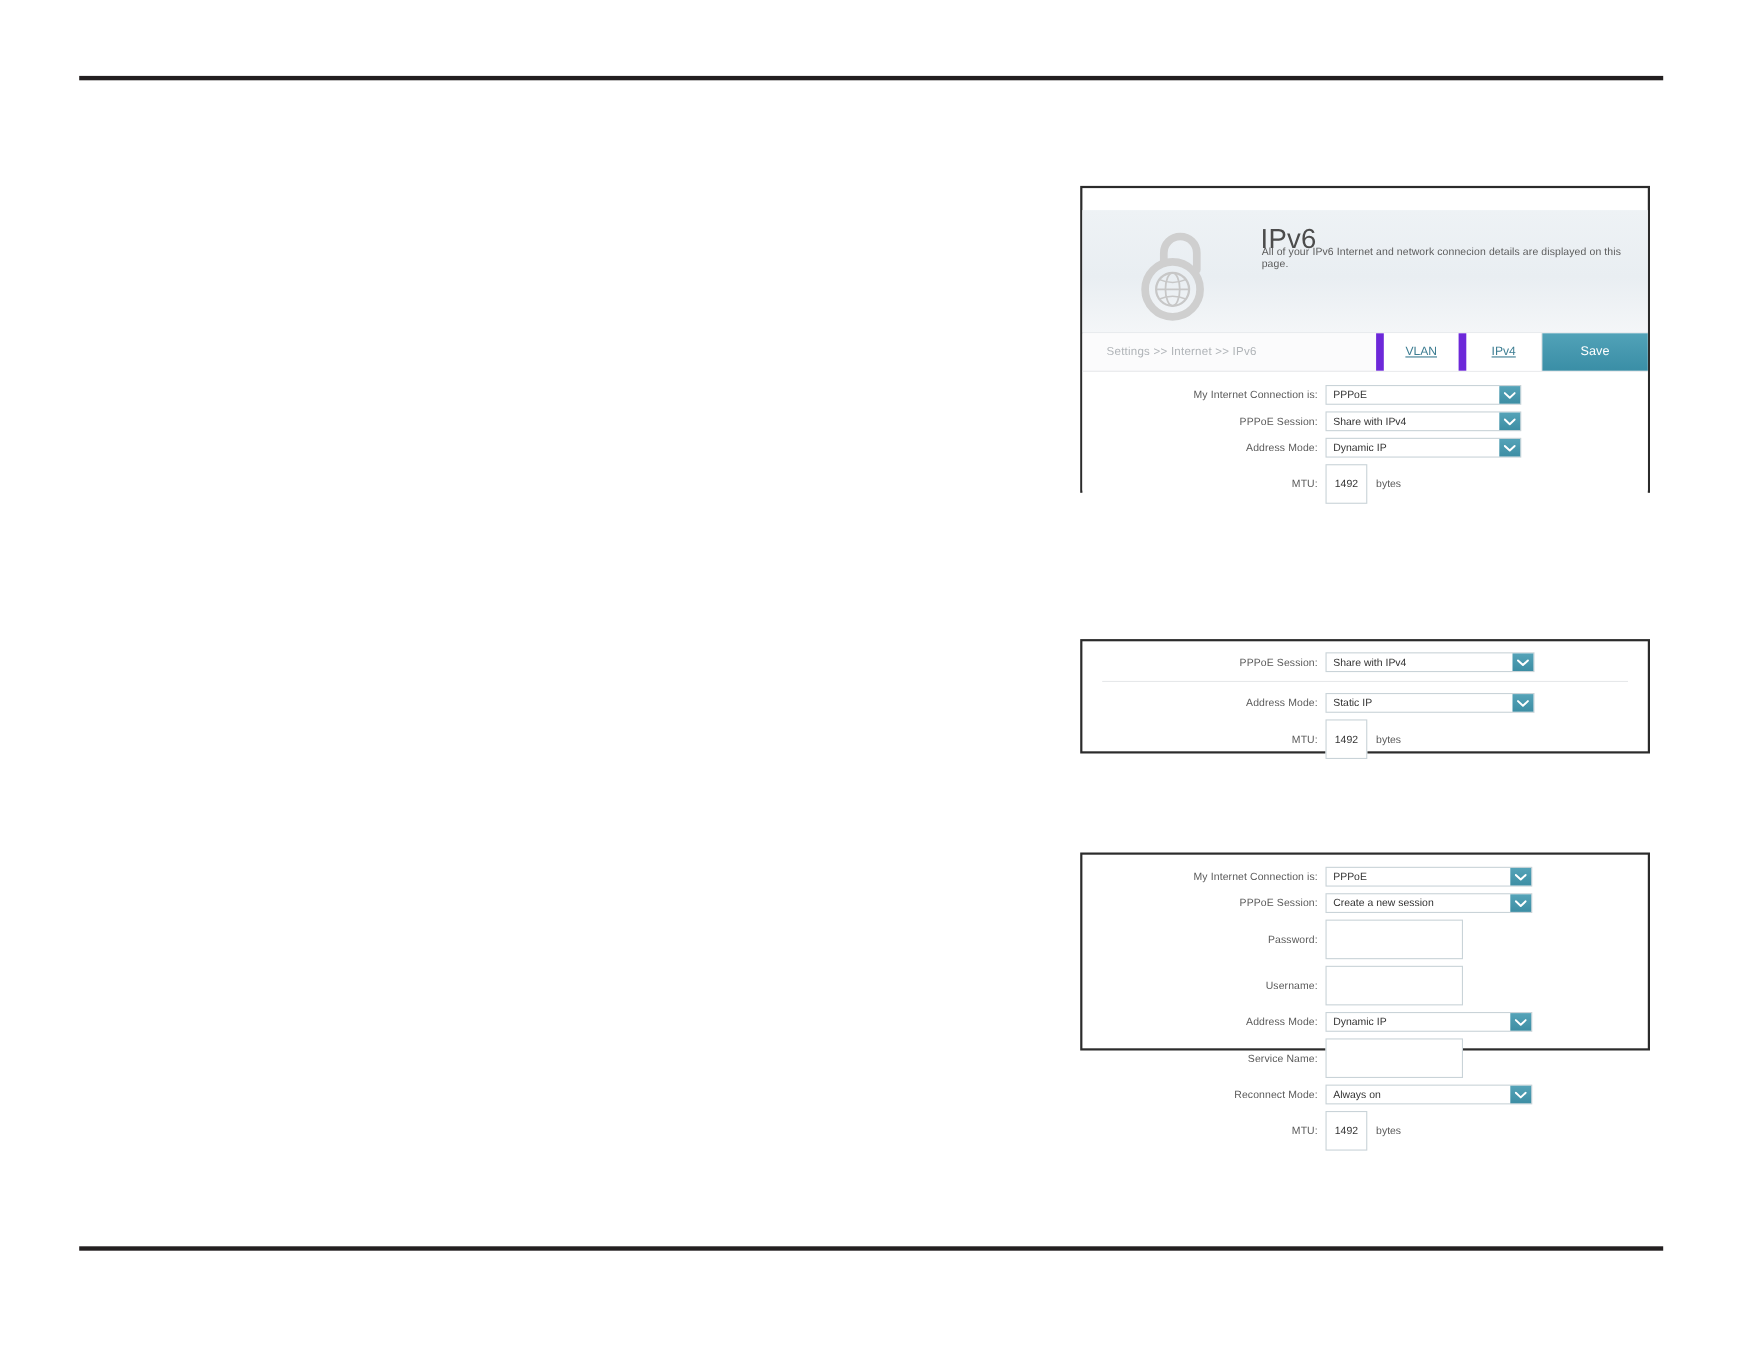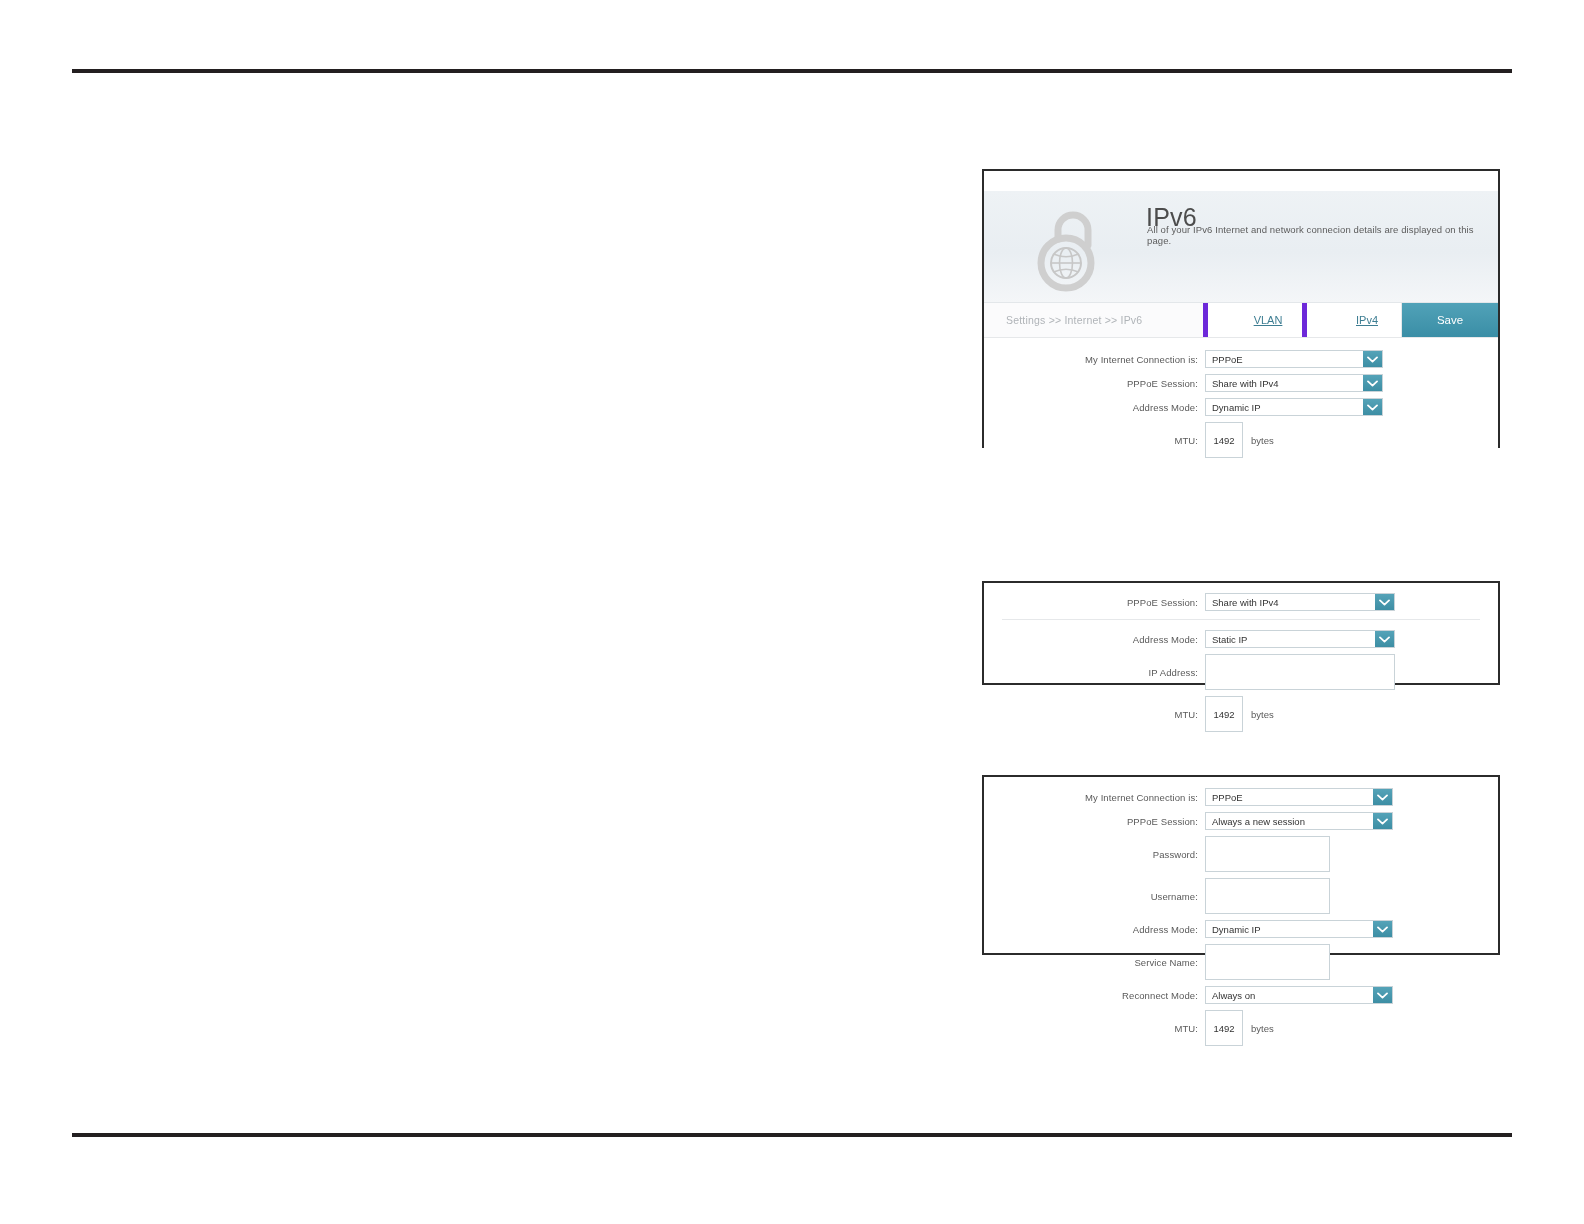--- a/index.html
+++ b/index.html
@@ -96,23 +96,22 @@
     align-items: stretch;
   }
   .ui-bar .tab {
     width: 68px;
     display: flex;
     align-items: center;
     justify-content: center;
     font-size: 11px;
     color: #3d7d92;
     text-decoration: underline;
-    border-left: 5px solid #6d28d9;
-    background: #ffffff;
-    padding-left: 26px;
+    border-left: 7px solid #6d28d9;
+    background: #ffffff;
   }
   .ui-bar .save-btn {
     width: 96px;
     display: flex;
     align-items: center;
     justify-content: center;
     font-size: 11.5px;
     color: #ffffff;
     background: linear-gradient(180deg, #51a2b8 0%, #3a8ea6 100%);
     border-left: 1px solid #e6e8ea;
@@ -318,24 +317,20 @@
     <div class="fselect" style="width:190px">
       <div class="val">Static IP</div>
       <div class="arrow">
         <svg width="11" height="7" viewBox="0 0 11 7">
             <path d="M1 1.4 L5.5 5.6 L10 1.4" fill="none" stroke="#ffffff" stroke-width="1.8" stroke-linecap="round" stroke-linejoin="round"></path>
           </svg>
       </div>
     </div>
   </div>
 
-  <div class="frow">
-    <div class="flabel" style="width:214px">IP Address:</div>
-    <div class="finput" style="width:190px"></div>
-  </div>
 
   <div class="frow">
     <div class="flabel" style="width:214px">MTU:</div>
     <div class="finput fmtu">1492</div>
     <div class="funit">bytes</div>
   </div>
 
 </div>
 
 <div class="panel" id="panel-newsession">
@@ -348,21 +343,21 @@
         <svg width="11" height="7" viewBox="0 0 11 7">
             <path d="M1 1.4 L5.5 5.6 L10 1.4" fill="none" stroke="#ffffff" stroke-width="1.8" stroke-linecap="round" stroke-linejoin="round"></path>
           </svg>
       </div>
     </div>
   </div>
 
   <div class="frow">
     <div class="flabel" style="width:214px">PPPoE Session:</div>
     <div class="fselect" style="width:188px">
-      <div class="val">Always a new session</div>
+      <div class="val">Create a new session</div>
       <div class="arrow">
         <svg width="11" height="7" viewBox="0 0 11 7">
             <path d="M1 1.4 L5.5 5.6 L10 1.4" fill="none" stroke="#ffffff" stroke-width="1.8" stroke-linecap="round" stroke-linejoin="round"></path>
           </svg>
       </div>
     </div>
   </div>
 
   <div class="frow">
     <div class="flabel" style="width:214px">Password:</div>

